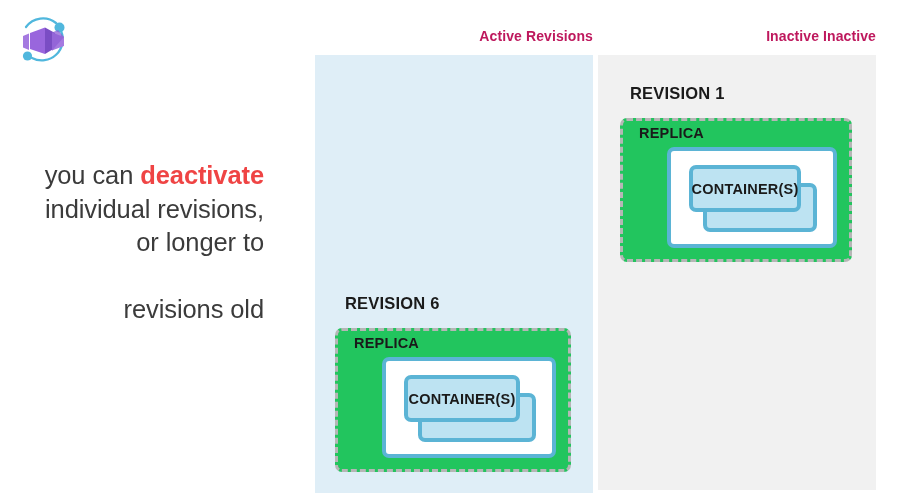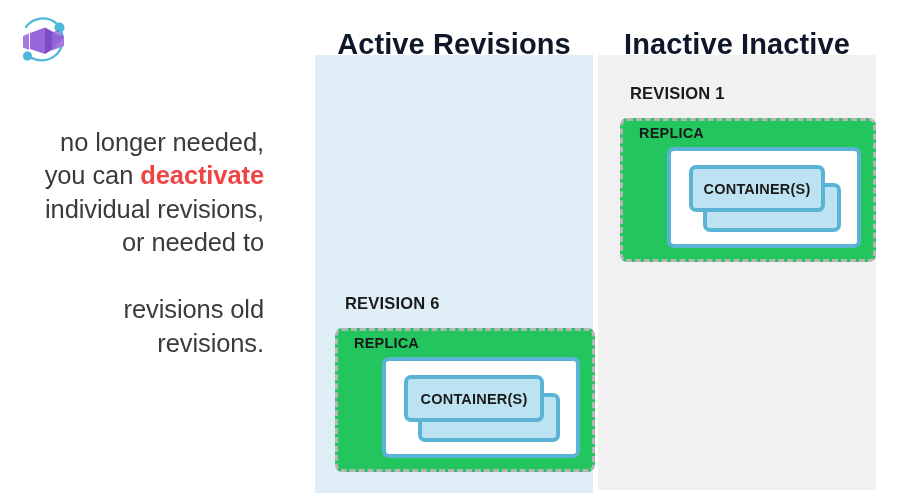--- a/index.html
+++ b/index.html
@@ -45,24 +45,24 @@
     letter-spacing: -0.1px;
   }
   #description-text .emph {
     font-weight: 700;
     color: #ef4444;
   }
 
   
   .column-heading {
     position: absolute;
-    font-size: 29px;
-    font-weight: 700;
-    color: #0f172a;
-    text-align: center;
+    font-size: 14px;
+    font-weight: 700;
+    color: #be185d;
+    text-align: right;
     letter-spacing: 0.1px;
   }
   #heading-active  { left: 315px; top: 28px; width: 278px; }
   #heading-inactive{ left: 598px; top: 28px; width: 278px; }
 
   
   .column-panel {
     position: absolute;
   }
   #panel-active {
@@ -74,21 +74,21 @@
   }
   #panel-inactive {
     left: 598px;
     top: 55px;
     width: 278px;
     height: 435px;
     background: #f1f1f1;
   }
 
   
-  .revision-group { position: absolute; padding-left: 24px; }
+  .revision-group { position: absolute; }
 
   #revision-1 { left: 620px; top: 84px; width: 236px; height: 182px; }
   #revision-2 { left: 335px; top: 294px; width: 240px; height: 182px; }
 
   .revision-label {
     position: absolute;
     left: 10px;
     top: 0;
     font-size: 16.5px;
     font-weight: 700;
@@ -188,27 +188,26 @@
       <path d="M16 19 L31 13.5 L31 40 L16 35 Z" fill="#9966dd"></path>
       <path d="M31 13.5 L41 19 L41 34 L31 40 Z" fill="#7a4dc4"></path>
 
       <path d="M38 18.5 L50 23 L50 32 L38 36.5 Z" fill="#a57ae0"></path>
       <path d="M38 18.5 L44 16 L50 23 L38 36.5 Z" fill="#8f5fd6" opacity="0.75"></path>
     </svg>
   </div>
 
   <div id="description-text">
     <br>
-    <span>no longer needed,</span><br>
+    <br>
     <span>you can </span><span class="emph">deactivate</span><br>
     <span>individual revisions,</span><br>
-    <span>or needed to</span><br>
+    <span>or longer to</span><br>
     <br>
     <span>revisions old</span><br>
-    <span>revisions.</span>
   </div>
 
 </div>
 
 <div class="column-heading" id="heading-active">Active Revisions</div>
 
 <div class="column-heading" id="heading-inactive">Inactive Inactive</div>
 
 <div class="column-panel" id="panel-active"></div>
 

